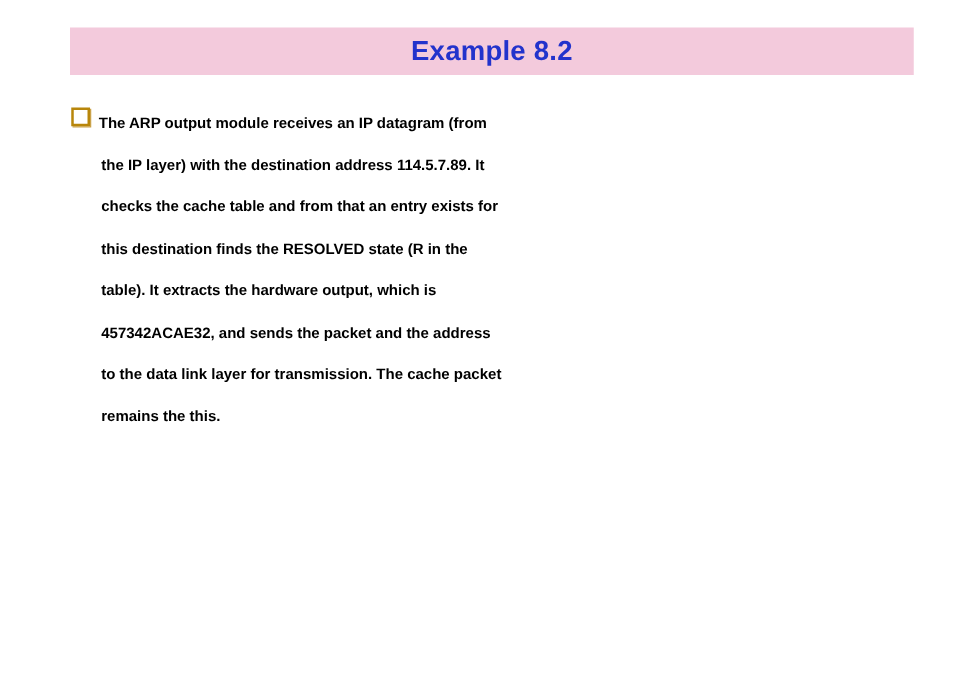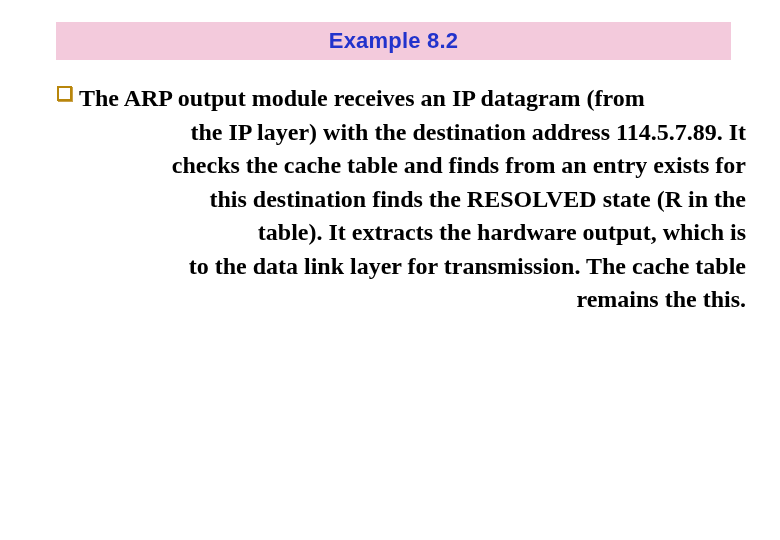--- a/index.html
+++ b/index.html
@@ -67,32 +67,31 @@
     height: 15px;
     box-sizing: border-box;
     border: 2px solid #b8860b;
     background: #ffffff;
     box-shadow: 1px 1px 0 0 #caa24a;
   }
   #paragraph {
     margin: 0;
     padding: 0 0 0 23px;
     color: #000000;
-    font-family: Liberation Serif, serif;
+    font-family: Liberation Sans, sans-serif;
     font-weight: bold;
-    font-size: 24px;
+    font-size: 12px;
     line-height: 33.5px;
   }
   .txt-line {
     display: block;
     white-space: nowrap;
   }
   .txt-line.indent {
     padding-left: 2px;
-    text-align: right;
   }
 
   
   #footer {
     position: absolute;
     left: 0;
     top: 478px;
     width: 780px;
     height: 62px;
   }
@@ -105,24 +104,25 @@
   <div id="title-banner">
     <div id="title-text">Example 8.2</div>
   </div>
 
   <div id="body-block">
     <div class="bullet-row">
       <span id="bullet-marker"></span>
       <p id="paragraph">
         <span class="txt-line">The ARP output module receives an IP datagram (from</span>
         <span class="txt-line indent">the IP layer) with the destination address 114.5.7.89. It</span>
-        <span class="txt-line indent">checks the cache table and finds from an entry exists for</span>
+        <span class="txt-line indent">checks the cache table and from that an entry exists for</span>
         <span class="txt-line indent">this destination finds the RESOLVED state (R in the</span>
         <span class="txt-line indent">table). It extracts the hardware output, which is</span>
-        <span class="txt-line indent">to the data link layer for transmission. The cache table</span>
+        <span class="txt-line indent">457342ACAE32, and sends the packet and the address</span>
+        <span class="txt-line indent">to the data link layer for transmission. The cache packet</span>
         <span class="txt-line indent">remains the this.</span>
       </p>
     </div>
   </div>
 
   <div id="footer">
 
     
 
     

